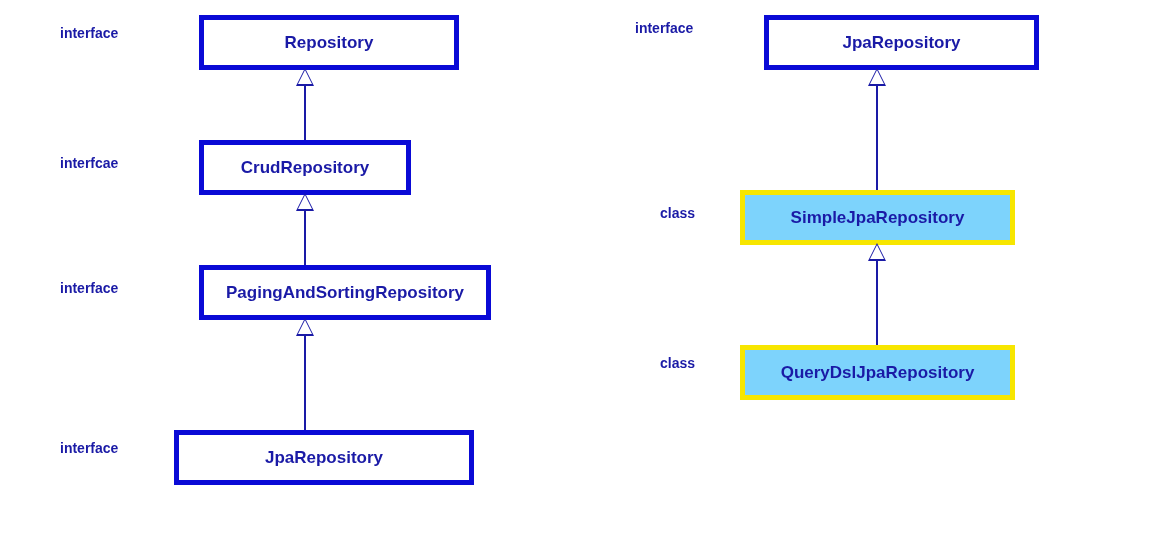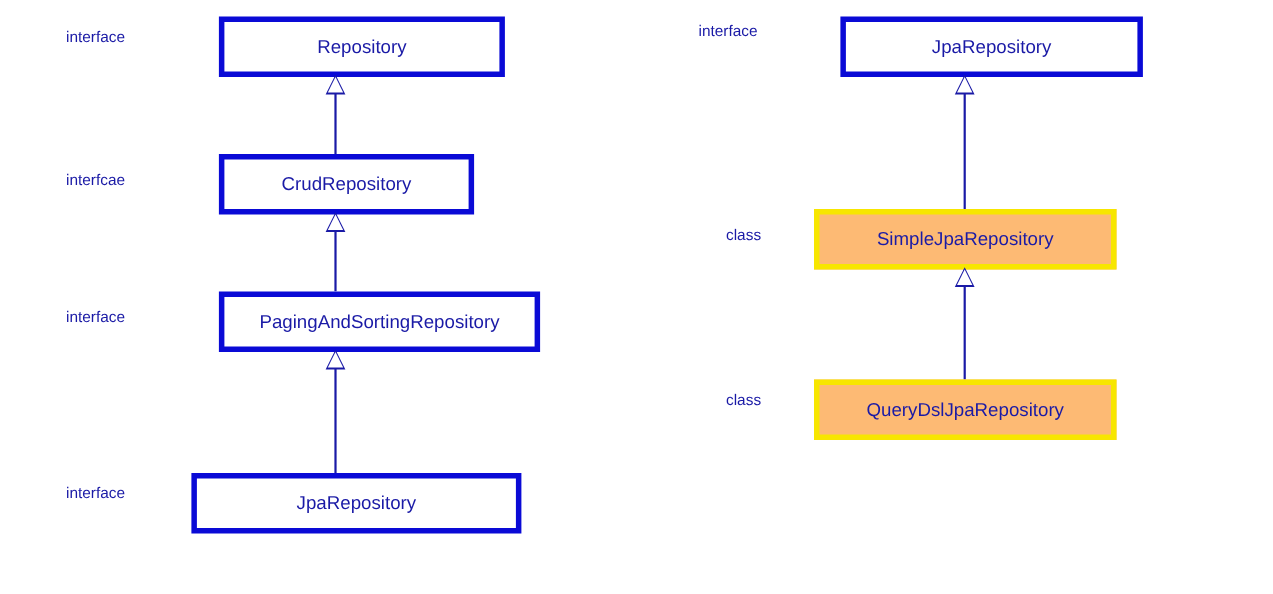--- a/index.html
+++ b/index.html
@@ -1,15 +1,15 @@
 <!DOCTYPE html>
 <html><head>
   <meta charset="utf-8">
   <style>
-    * { box-sizing: border-box; margin: 0; padding: 0; }
+    * { box-sizing: border-box; margin: 0; padding: 0; font-weight: bold; }
     body {
       width: 1157px;
       height: 540px;
       background: #ffffff;
       font-family: "Segoe UI", Arial, sans-serif;
       position: relative;
     }
     .box {
       position: absolute;
       display: flex;
@@ -18,21 +18,21 @@
       font-size: 17px;
       color: #1a1aa6;
     }
     .interface-box {
       border: 5px solid #0a0ad6;
       background: #ffffff;
       margin-left: 24px;
     }
     .class-box {
       border: 5px solid #f7e600;
-      background: #fdba74;
+      background: #7dd3fc;
     }
     .stereotype {
       position: absolute;
       font-size: 14px;
       color: #1a1aa6;
     }
     .arrow {
       position: absolute;
       width: 2px;
       background: #1a1aa6;
@@ -68,21 +68,21 @@
 <body>
 
 <div class="stereotype" style="left:60px; top:25px;">interface</div>
 <div class="box interface-box" style="left:175px; top:15px; width:260px; height:55px;">
   <span>Repository</span>
 </div>
 
 <div class="arrow" style="left:304px; top:70px; height:70px;"></div>
 
 <div class="stereotype" style="left:60px; top:155px;text-align:center;">interfcae</div>
-<div class="box interface-box" style="left:175px; top:140px; width:232px; height:55px;">
+<div class="box interface-box" style="left:175px; top:140px; width:212px; height:55px;">
   <span>CrudRepository</span>
 </div>
 
 <div class="arrow" style="left:304px; top:195px; height:70px;"></div>
 
 <div class="stereotype" style="left:60px; top:280px;">interface</div>
 <div class="box interface-box" style="left:175px; top:265px; width:292px; height:55px;">
   <span>PagingAndSortingRepository</span>
 </div>
 

